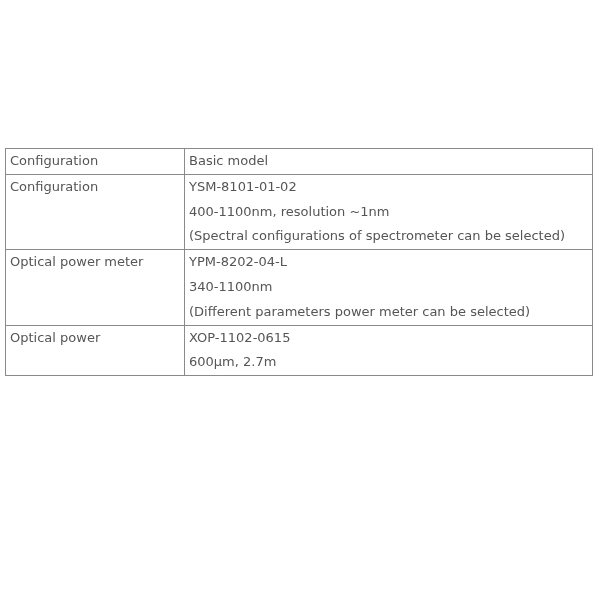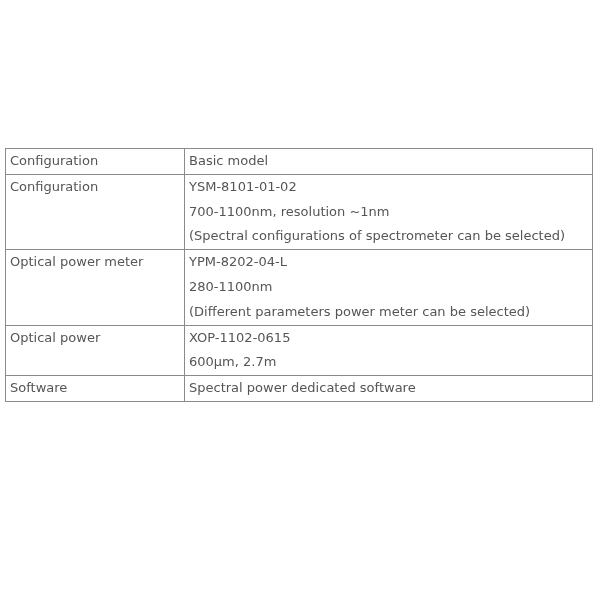--- a/index.html
+++ b/index.html
@@ -33,45 +33,37 @@
     <td>
           <span class="line">Basic model</span>
         </td>
   </tr>
   <tr>
     <td>
           <span class="line">Configuration</span>
         </td>
     <td>
       <span class="line">YSM-8101-01-02</span>
-      <span class="line">700-1100nm, resolution ~1nm</span>
+      <span class="line">400-1100nm, resolution ~1nm</span>
       <span class="line">(Spectral configurations of spectrometer can be selected)</span>
     </td>
   </tr>
   <tr>
     <td>
           <span class="line">Optical power meter</span>
         </td>
     <td>
       <span class="line">YPM-8202-04-L</span>
-      <span class="line">280-1100nm</span>
+      <span class="line">340-1100nm</span>
       <span class="line">(Different parameters power meter can be selected)</span>
     </td>
   </tr>
   <tr>
     <td>
           <span class="line">Optical power</span>
         </td>
     <td>
       <span class="line">XOP-1102-0615</span>
       <span class="line">600μm, 2.7m</span>
     </td>
   </tr>
-  <tr>
-    <td>
-          <span class="line">Software</span>
-        </td>
-    <td>
-      <span class="line">Spectral power dedicated software</span>
-    </td>
-  </tr>
 </tbody>
   </table>
 
 </body></html>

